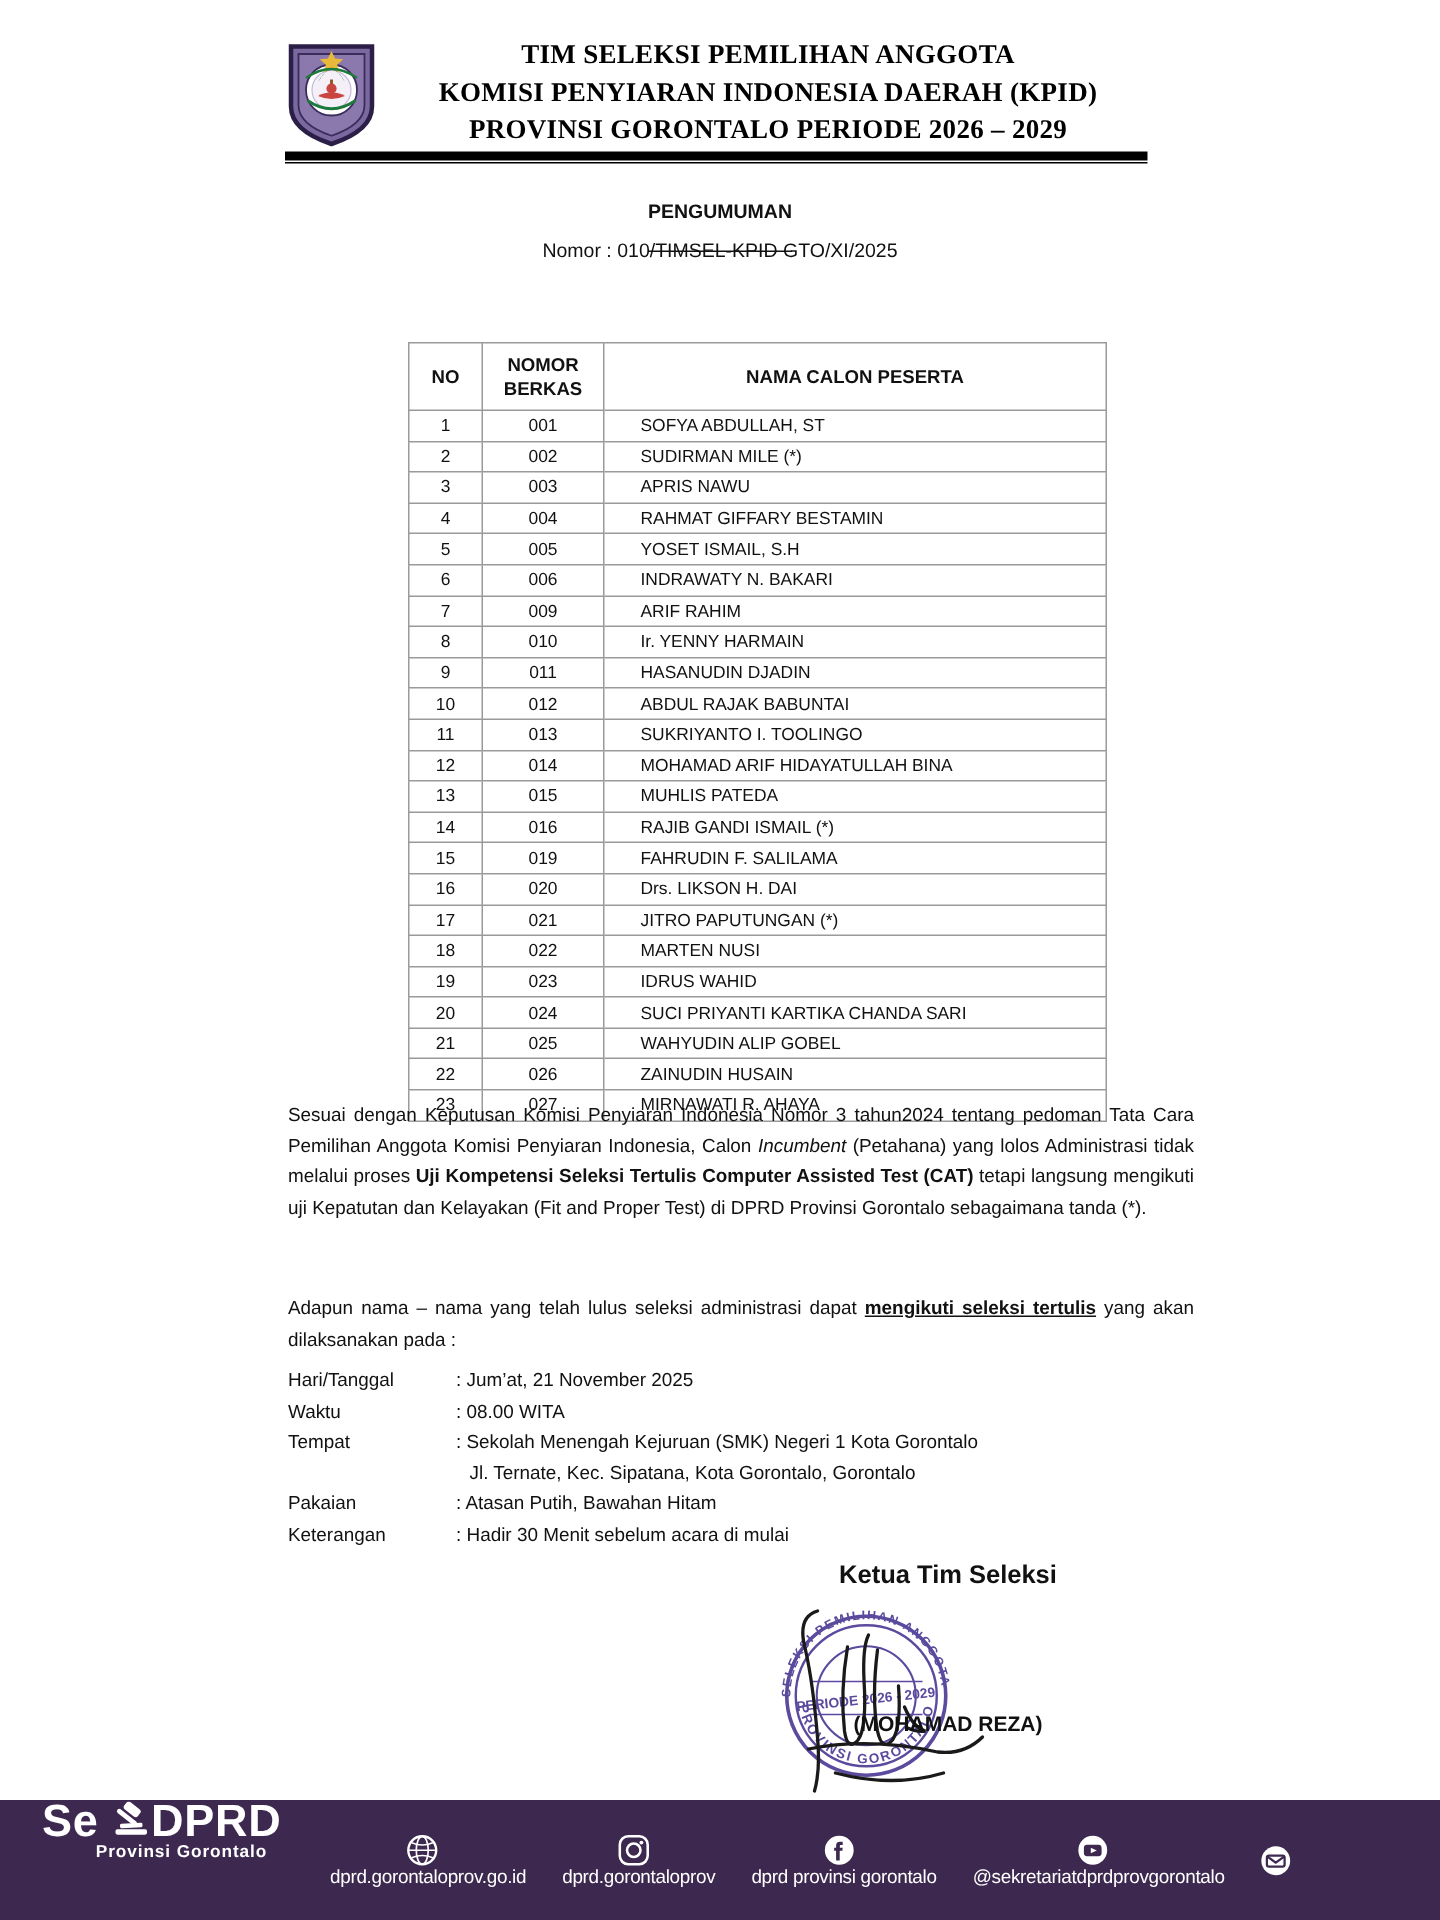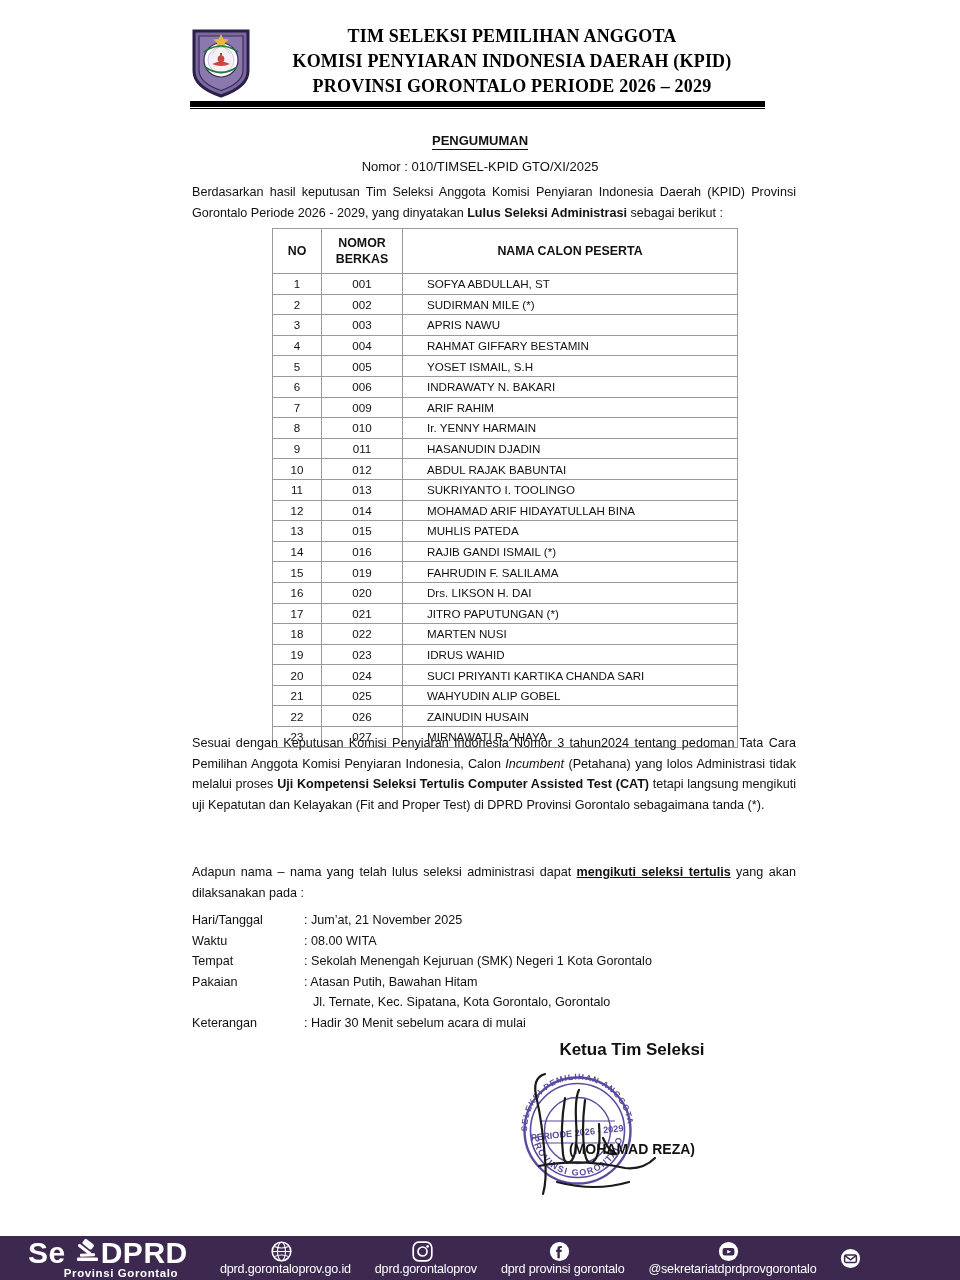--- a/index.html
+++ b/index.html
@@ -45,21 +45,21 @@
   .rule-thin{
     position:absolute;left:190px;top:108px;width:575px;height:1px;
     background:#000;
   }
 
   
   .ann-title{
     position:absolute;left:0;top:133px;width:960px;text-align:center;
     font-size:13px;font-weight:bold;color:#111;
   }
-  .ann-title span{border-bottom:1.5px solid #111;padding-bottom:1px;}
+  .ann-title span{border-bottom:1.5px solid #111;padding-bottom:19px;}
   .ann-number{
     position:absolute;left:0;top:159px;width:960px;text-align:center;
     font-size:13px;color:#111;
   }
 
   
   .para{
     position:absolute;left:192px;width:604px;
     font-size:12.6px;line-height:20.5px;text-align:justify;
     color:#111;
@@ -122,23 +122,23 @@
     position:absolute;left:510px;top:1063px;width:135px;height:135px;
     z-index:2;pointer-events:none;
   }
   .scribble{
     position:absolute;left:505px;top:1060px;width:200px;height:140px;
     z-index:3;pointer-events:none;
   }
 
   
   .footer{
-    position:absolute;left:0;bottom:0;width:960px;height:44px;
+    position:absolute;left:0;bottom:0;width:960px;height:80px;
     background:#3D2850;
-    display:flex;align-items:center;
+    display:flex;
   }
   .f-logo{
     margin-left:28px;width:172px;flex:0 0 172px;color:#fff;
   }
   .f-logo .l-main{
     display:flex;align-items:center;font-size:30px;font-weight:bold;
     line-height:30px;letter-spacing:.5px;
   }
   .f-logo .l-sub{
     font-size:11.5px;font-weight:bold;letter-spacing:.6px;
@@ -188,21 +188,20 @@
     </div>
   </div>
   <div class="rule"></div>
   <div class="rule-thin"></div>
 
   <div class="ann-title">
     <span>PENGUMUMAN</span>
   </div>
   <div class="ann-number">Nomor : 010/TIMSEL-KPID GTO/XI/2025</div>
 
-  <div class="para" id="p-intro"><span>Berdasarkan hasil keputusan Tim Seleksi Anggota Komisi Penyiaran Indonesia Daerah (KPID) Provinsi Gorontalo Periode 2026 - 2029, yang dinyatakan </span><b>Lulus Seleksi Administrasi</b><span> sebagai berikut :</span></div>
 
   <table class="tbl">
     <thead>
       <tr>
         <th class="c-no">NO</th>
         <th class="c-berkas">
           <div>NOMOR</div>
           <div>BERKAS</div>
         </th>
         <th class="c-nama">NAMA CALON PESERTA</th>
@@ -339,26 +338,26 @@
       </div>
       <div class="row">
         <div class="dl">Waktu</div>
         <div class="dv">: 08.00 WITA</div>
       </div>
       <div class="row">
         <div class="dl">Tempat</div>
         <div class="dv">: Sekolah Menengah Kejuruan (SMK) Negeri 1 Kota Gorontalo</div>
       </div>
       <div class="row">
+        <div class="dl"></div>
+        <div class="dv cont">Jl. Ternate, Kec. Sipatana, Kota Gorontalo, Gorontalo</div>
+      </div>
+      <div class="row">
         <div class="dl">Pakaian</div>
         <div class="dv">: Atasan Putih, Bawahan Hitam</div>
-      </div>
-      <div class="row">
-        <div class="dl"></div>
-        <div class="dv cont">Jl. Ternate, Kec. Sipatana, Kota Gorontalo, Gorontalo</div>
       </div>
       <div class="row">
         <div class="dl">Keterangan</div>
         <div class="dv">: Hadir 30 Menit sebelum acara di mulai</div>
       </div>
     </div>
 
   <div class="sign-title">Ketua Tim Seleksi</div>
 
   <div class="stamp">

